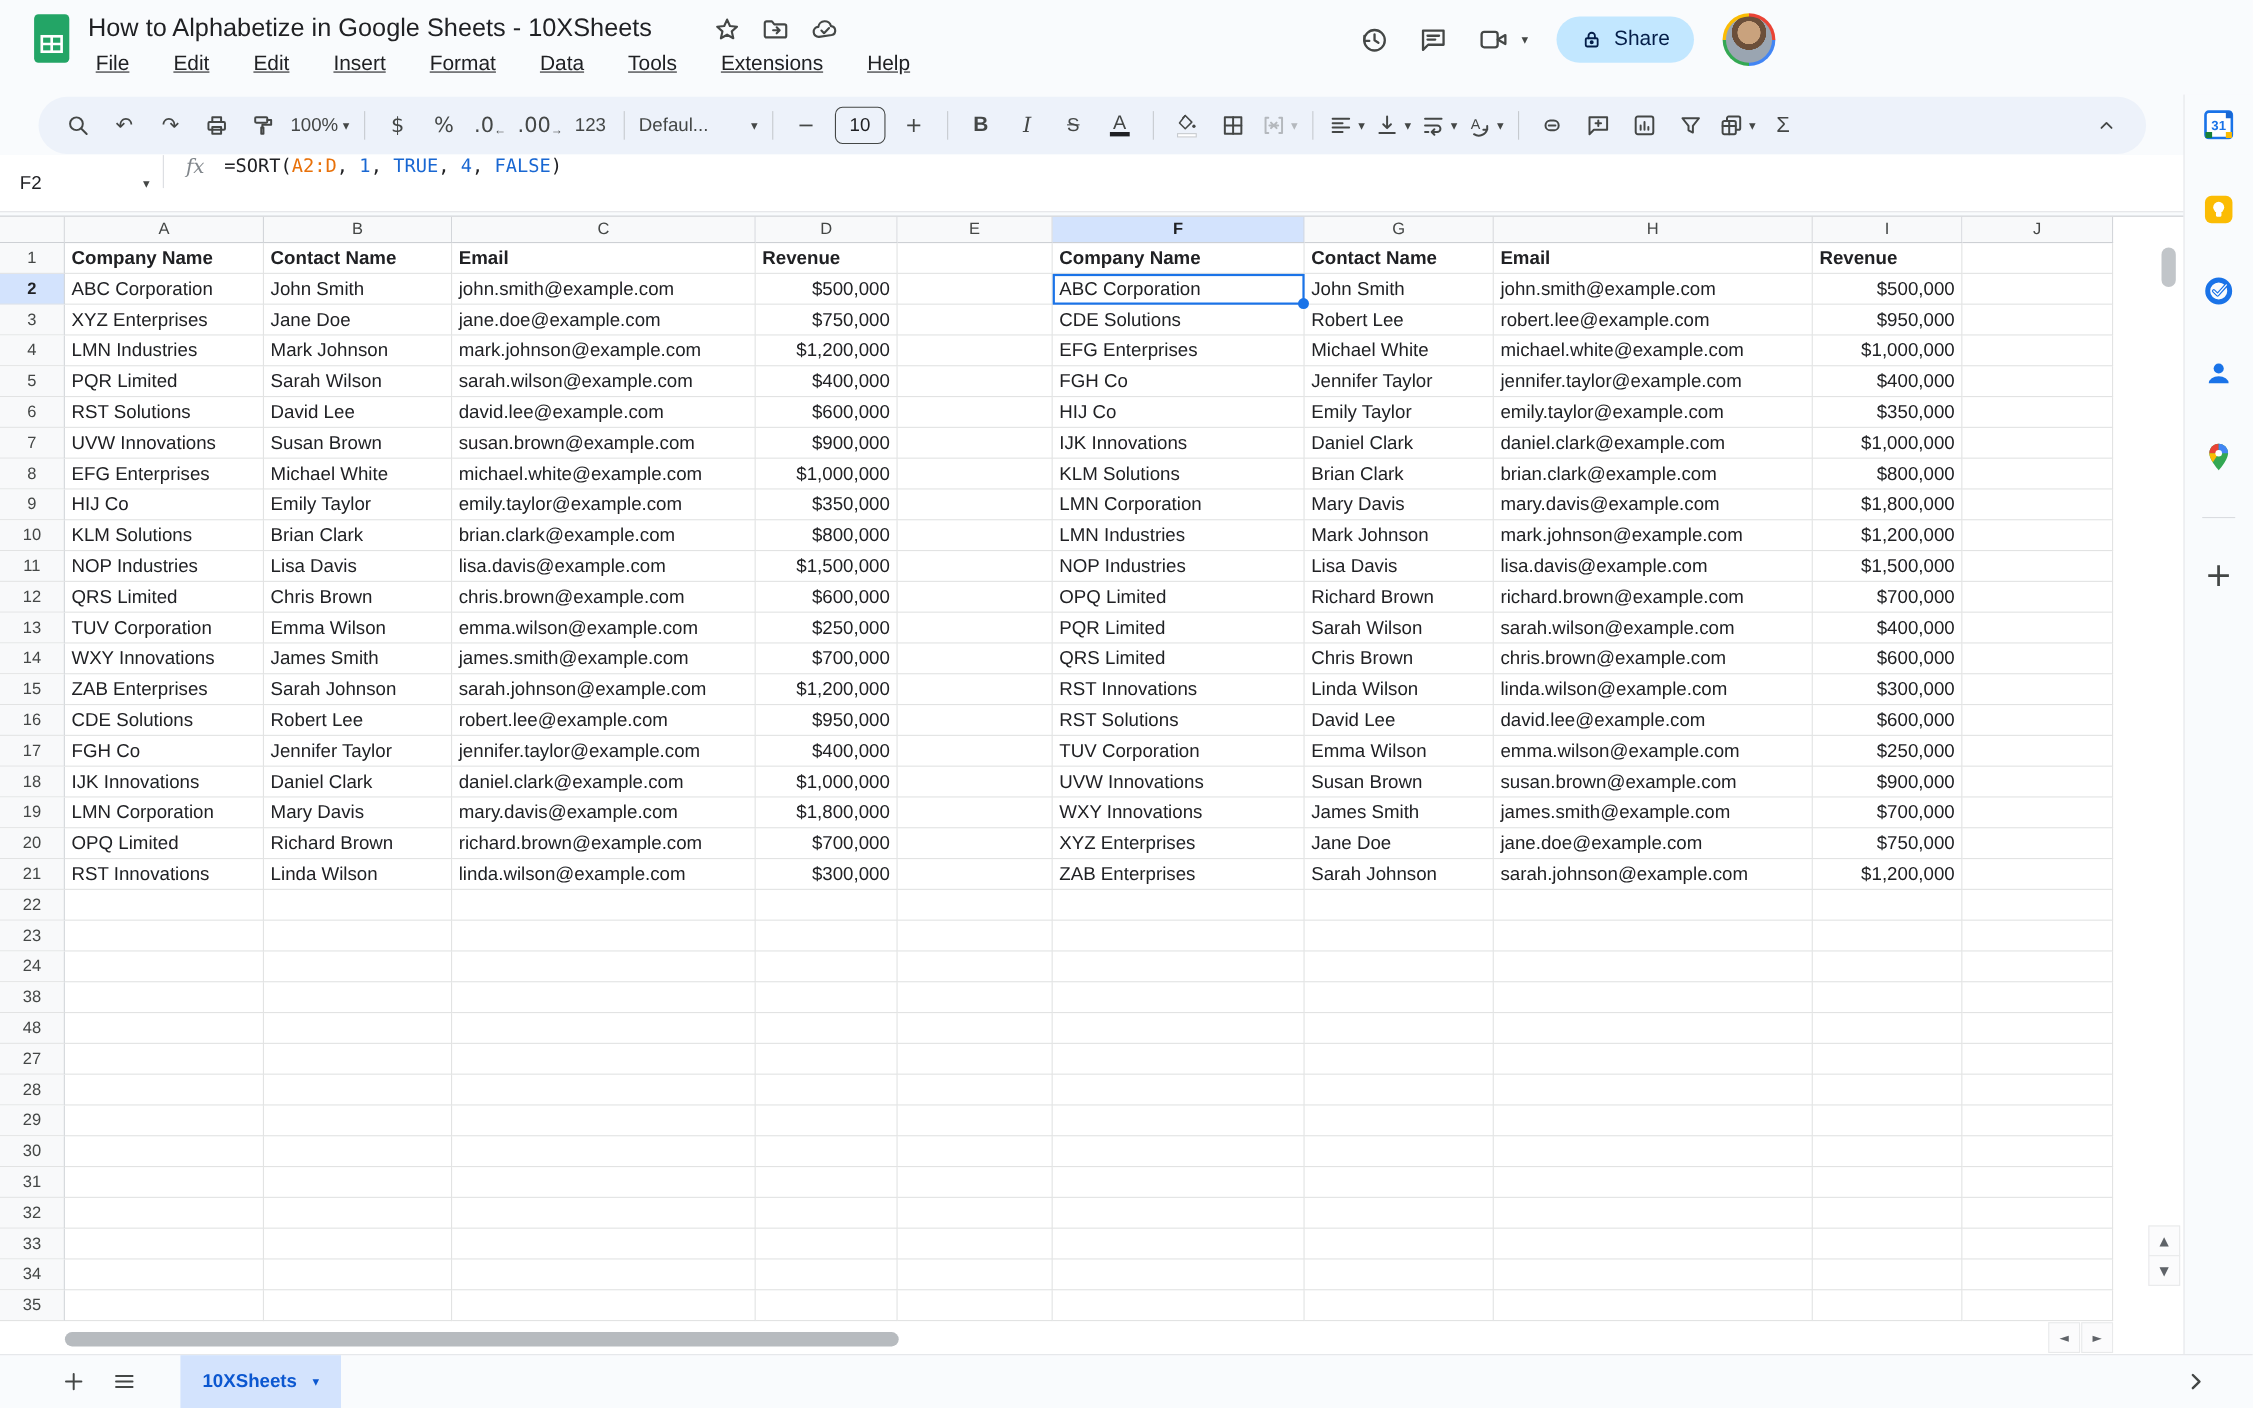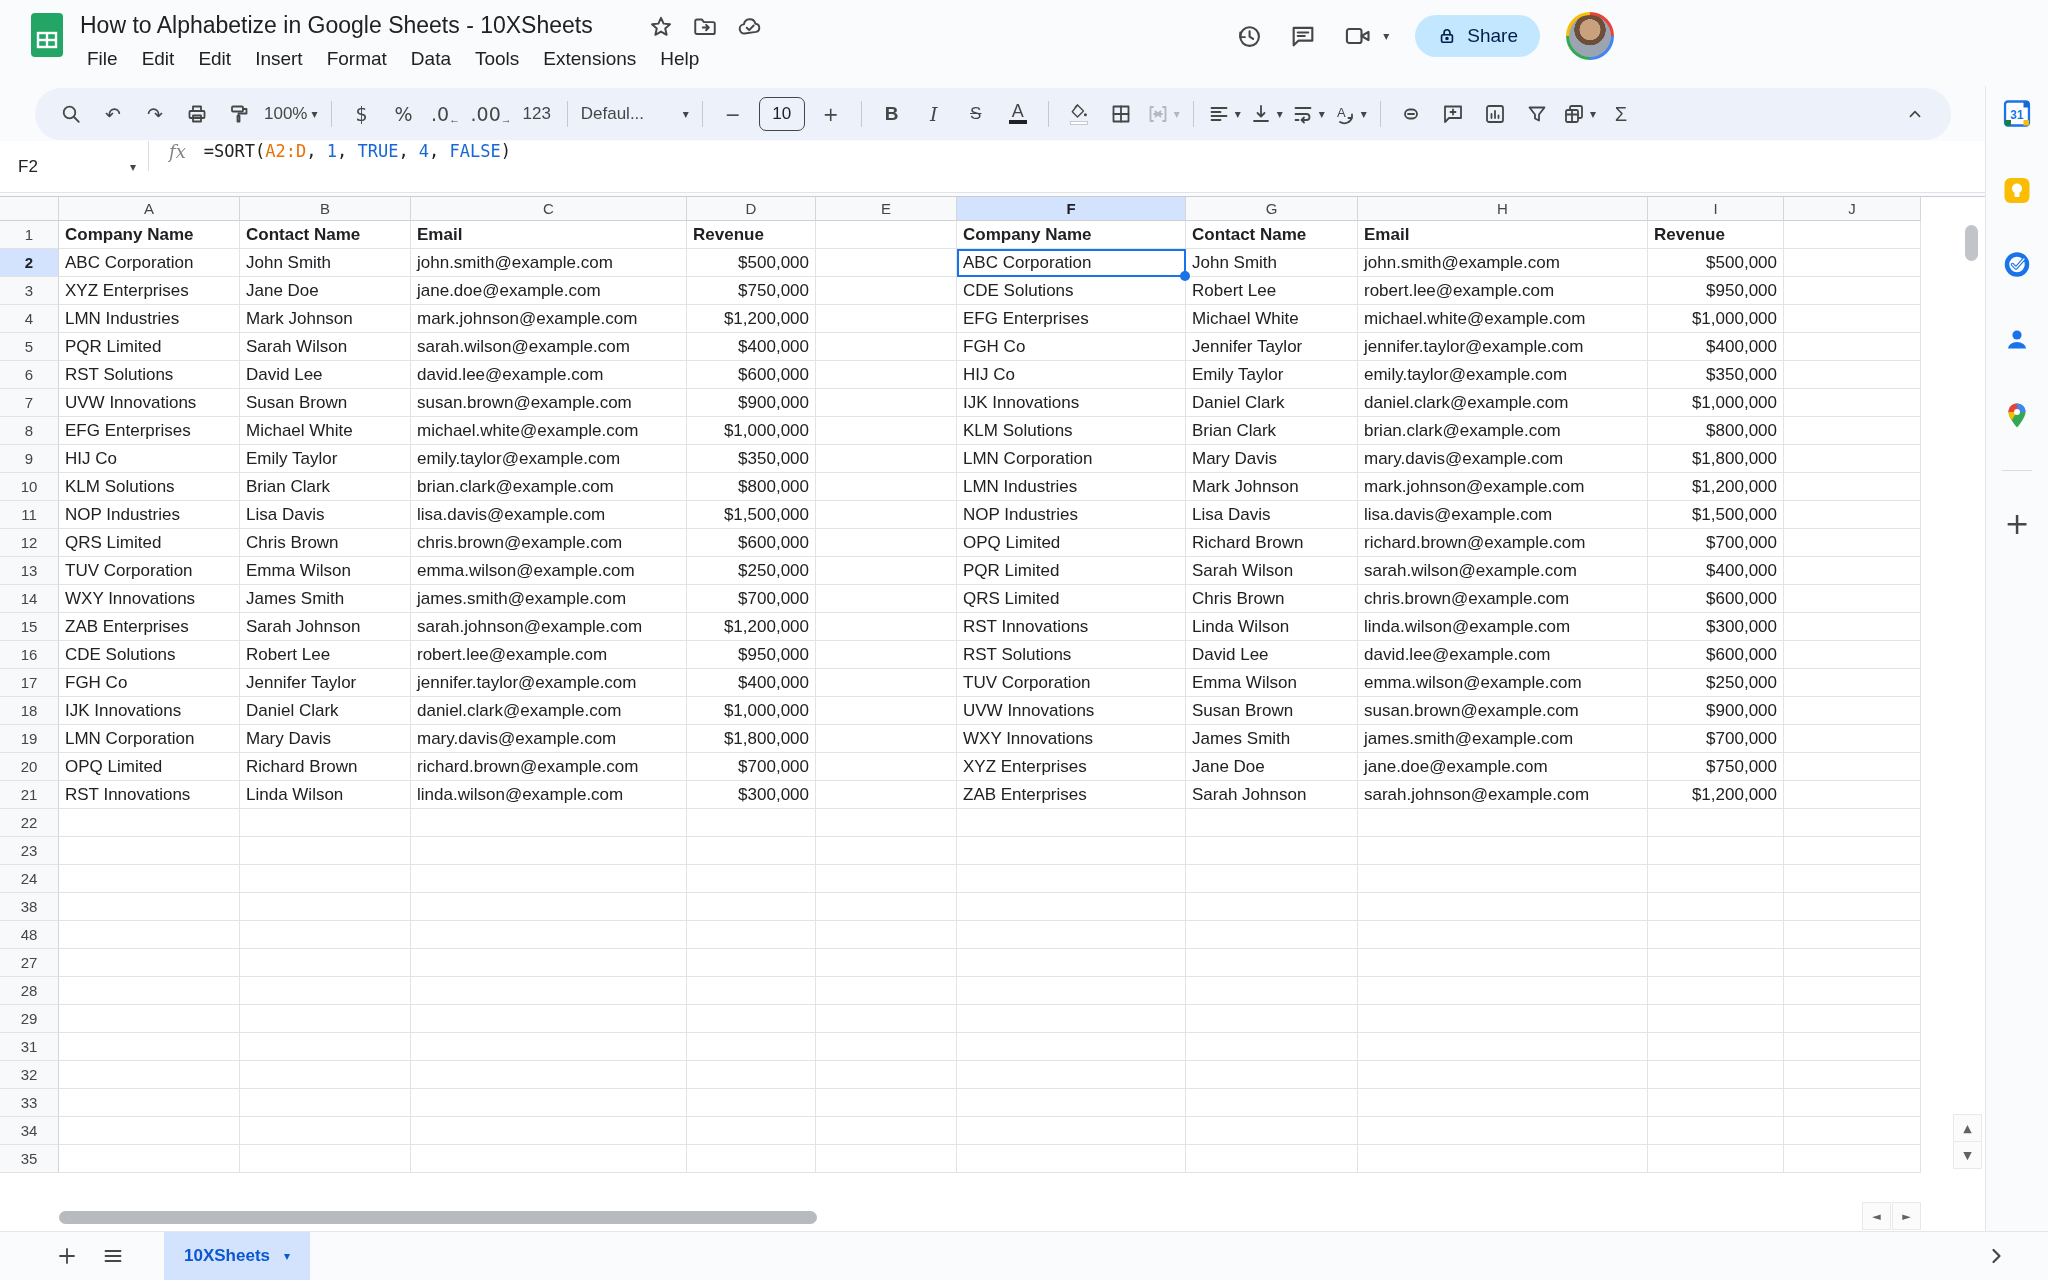--- a/index.html
+++ b/index.html
@@ -6,21 +6,21 @@
   body{width:2048px;height:1280px;position:relative;overflow:hidden;background:#f9fbfd;
        font-family:"Liberation Sans","DejaVu Sans",sans-serif;color:#202124;}
   svg{display:block;}
   .ic{stroke:#444746;fill:none;stroke-width:1.8;stroke-linecap:round;stroke-linejoin:round;}
 
   
   .topbar{position:absolute;left:0;top:0;width:1676px;height:86px;}
   .logo{position:absolute;left:30px;top:12px;}
   .doc-title{position:absolute;left:80px;top:12px;font-size:23px;color:#202124;white-space:nowrap;}
   .title-icons{position:absolute;left:648px;top:14px;display:flex;gap:18px;align-items:center;}
-  .menubar{position:absolute;left:78px;top:46px;display:flex;gap:6px;font-size:19px;}
+  .menubar{position:absolute;left:78px;top:46px;display:flex;gap:22px;font-size:19px;text-decoration:underline;}
   .menu-item{padding:2px 9px;border-radius:6px;cursor:default;}
   .tr-cluster{position:absolute;right:62px;top:8px;height:56px;display:flex;align-items:center;gap:26px;}
   .share-btn{display:flex;align-items:center;gap:10px;background:#c2e7ff;color:#041e49;
              border-radius:22px;height:42px;padding:0 22px;font-size:19px;font-weight:500;}
   .avatar{width:42px;height:42px;border-radius:50%;padding:3px;
           background:conic-gradient(#ea4335 0 25%,#4285f4 25% 50%,#34a853 50% 75%,#fbbc04 75% 100%);}
   .avatar-inner{width:100%;height:100%;border-radius:50%;
           background:radial-gradient(circle at 50% 35%,#c9a27d 0 30%,#6b4f3a 31% 45%,#9aa5b1 46% 100%);}
 
   
@@ -697,20 +697,33 @@
         <div class="cell" style="width: 276px;"></div>
         <div class="cell" style="width: 129px;"></div>
         <div class="cell" style="width: 141px;"></div>
         <div class="cell" style="width: 229px;"></div>
         <div class="cell" style="width: 172px;"></div>
         <div class="cell" style="width: 290px;"></div>
         <div class="cell" style="width: 136px;"></div>
         <div class="cell" style="width: 137px;"></div>
       </div>
       <div class="g-row">
+        <div class="rh">30</div>
+        <div class="cell" style="width: 181px;"></div>
+        <div class="cell" style="width: 171px;"></div>
+        <div class="cell" style="width: 276px;"></div>
+        <div class="cell" style="width: 129px;"></div>
+        <div class="cell" style="width: 141px;"></div>
+        <div class="cell" style="width: 229px;"></div>
+        <div class="cell" style="width: 172px;"></div>
+        <div class="cell" style="width: 290px;"></div>
+        <div class="cell" style="width: 136px;"></div>
+        <div class="cell" style="width: 137px;"></div>
+      </div>
+      <div class="g-row">
         <div class="rh">31</div>
         <div class="cell" style="width: 181px;"></div>
         <div class="cell" style="width: 171px;"></div>
         <div class="cell" style="width: 276px;"></div>
         <div class="cell" style="width: 129px;"></div>
         <div class="cell" style="width: 141px;"></div>
         <div class="cell" style="width: 229px;"></div>
         <div class="cell" style="width: 172px;"></div>
         <div class="cell" style="width: 290px;"></div>
         <div class="cell" style="width: 136px;"></div>

